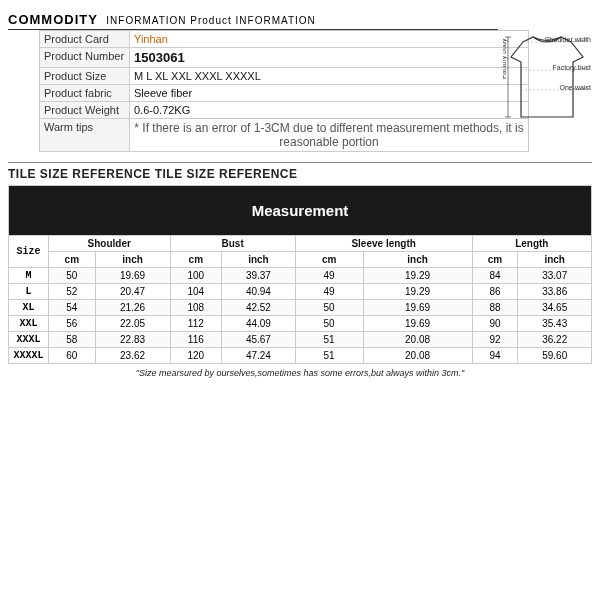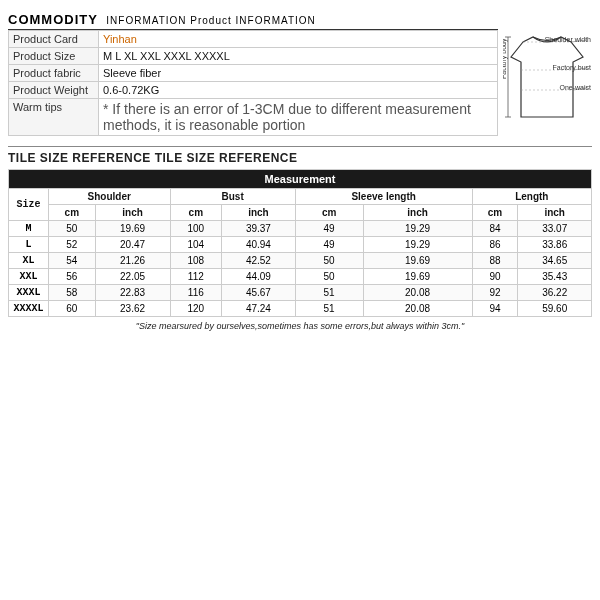--- a/index.html
+++ b/index.html
@@ -36,20 +36,21 @@
     .commodity-header span.normal {
       font-weight: normal;
       font-size: 11px;
     }
 
     
     .info-table {
       width: 100%;
       border-collapse: collapse;
       margin-bottom: 6px;
+      margin-left: 31px;
     }
     .info-table td {
       padding: 2px 4px;
       vertical-align: top;
       font-size: 11px;
       border: 1px solid #ccc;
     }
     .info-table .label-cell {
       width: 90px;
       background: #f5f5f5;
@@ -57,22 +58,23 @@
       font-weight: normal;
       white-space: nowrap;
     }
     .info-table .value-cell {
       color: #111;
     }
     .info-table .value-cell.part-color {
       color: #333;
     }
     .info-table .warm-tips-value {
-      font-size: 14px;
+      font-size: 12px;
       color: #555;
+      text-align: center;
     }
     .right-diagram {
       width: 90px;
       display: flex;
       flex-direction: column;
       align-items: center;
       font-size: 8px;
       color: #333;
       position: relative;
     }
@@ -93,22 +95,22 @@
       font-size: 10px;
     }
     .meas-table th, .meas-table td {
       border: 1px solid #ccc;
       text-align: center;
       padding: 2px 1px;
     }
     .meas-table .header-black {
       background: #1a1a1a;
       color: #fff;
-      font-size: 11px;
-      padding: 3px;
+      font-size: 15px;
+      padding: 16px;
     }
     .meas-table .header-white {
       background: #fff;
       color: #111;
       font-weight: bold;
     }
     .meas-table .size-col {
       background: #fff;
       font-weight: bold;
       width: 40px;
@@ -152,20 +154,24 @@
       <div class="commodity-header">
         <span>COMMODITY</span>
         <span class="normal" style="font-size:10px; margin-left:4px;">INFORMATION Product INFORMATION</span>
       </div>
 
       <table class="info-table">
         <tbody id="info-tbody">
             <tr>
               <td class="label-cell">Product Card</td>
               <td class="value-cell" style="color: rgb(204, 102, 0);">Yinhan</td>
+            </tr>
+            <tr>
+              <td class="label-cell">Product Number</td>
+              <td class="value-cell" style="font-weight: bold; font-size: 13px;">1503061</td>
             </tr>
             <tr>
               <td class="label-cell">Product Size</td>
               <td class="value-cell">M   L   XL   XXL   XXXL   XXXXL</td>
             </tr>
             <tr>
               <td class="label-cell">Product fabric</td>
               <td class="value-cell">Sleeve fiber</td>
             </tr>
             <tr>

